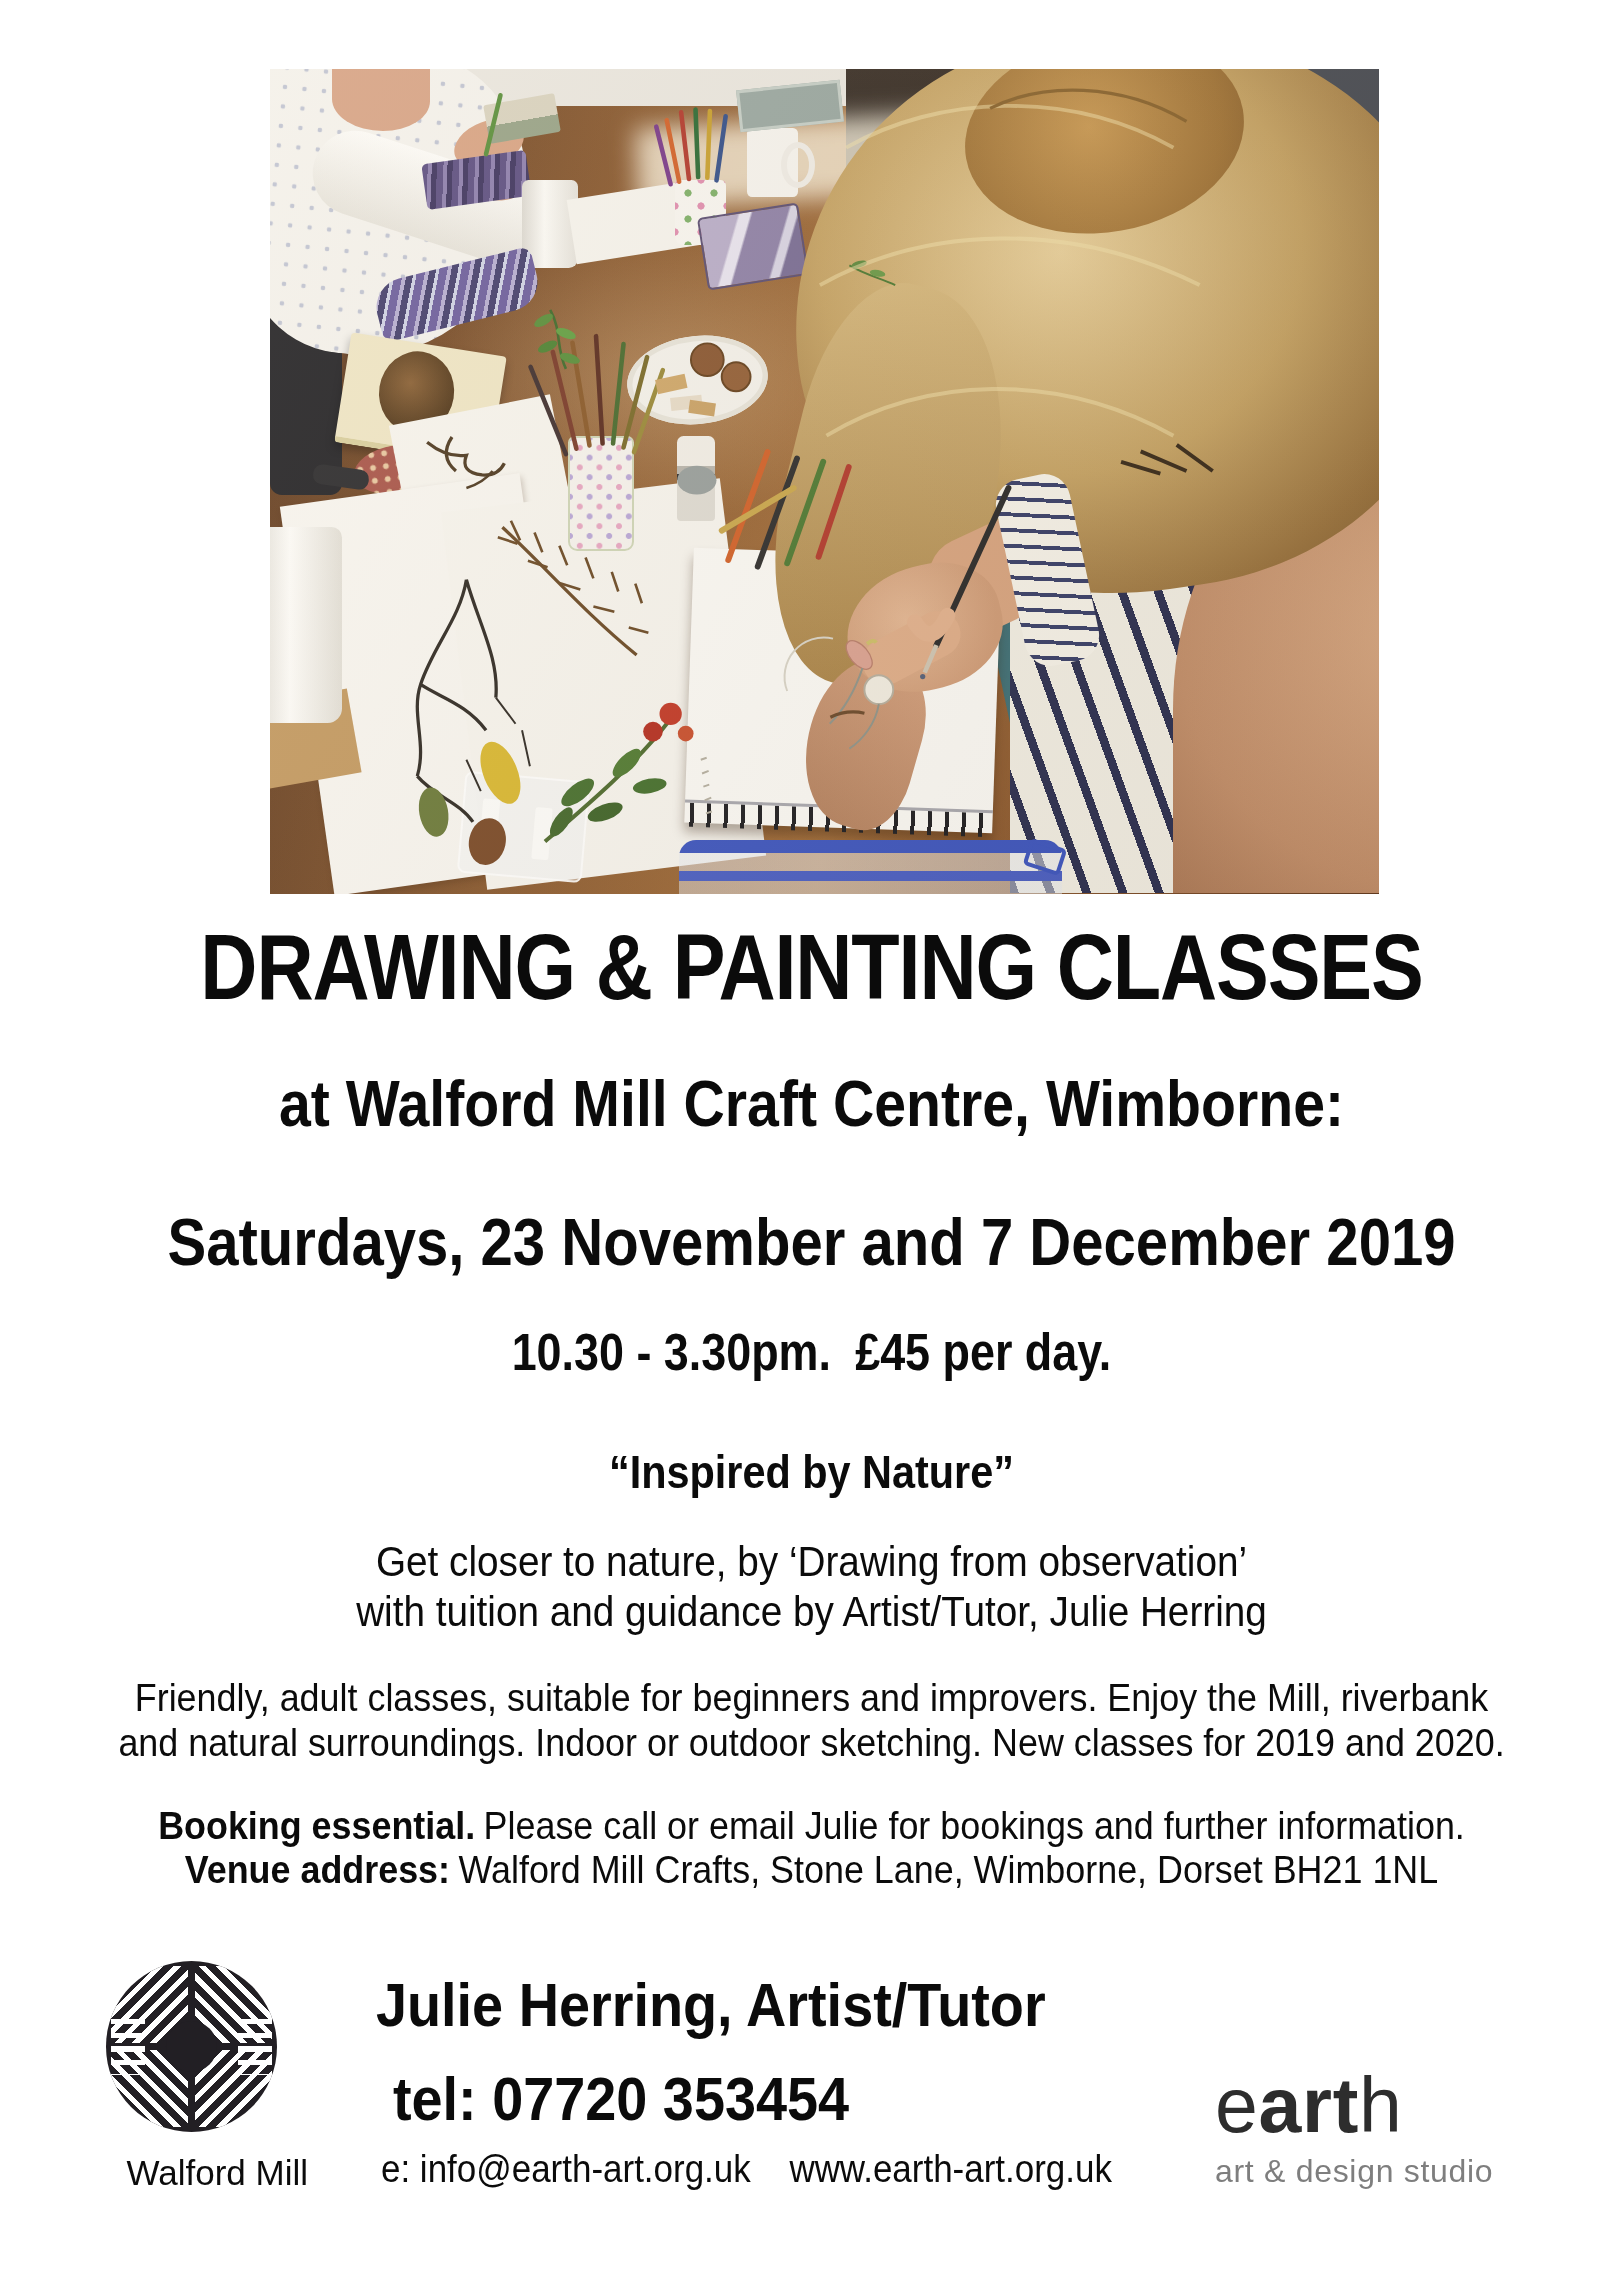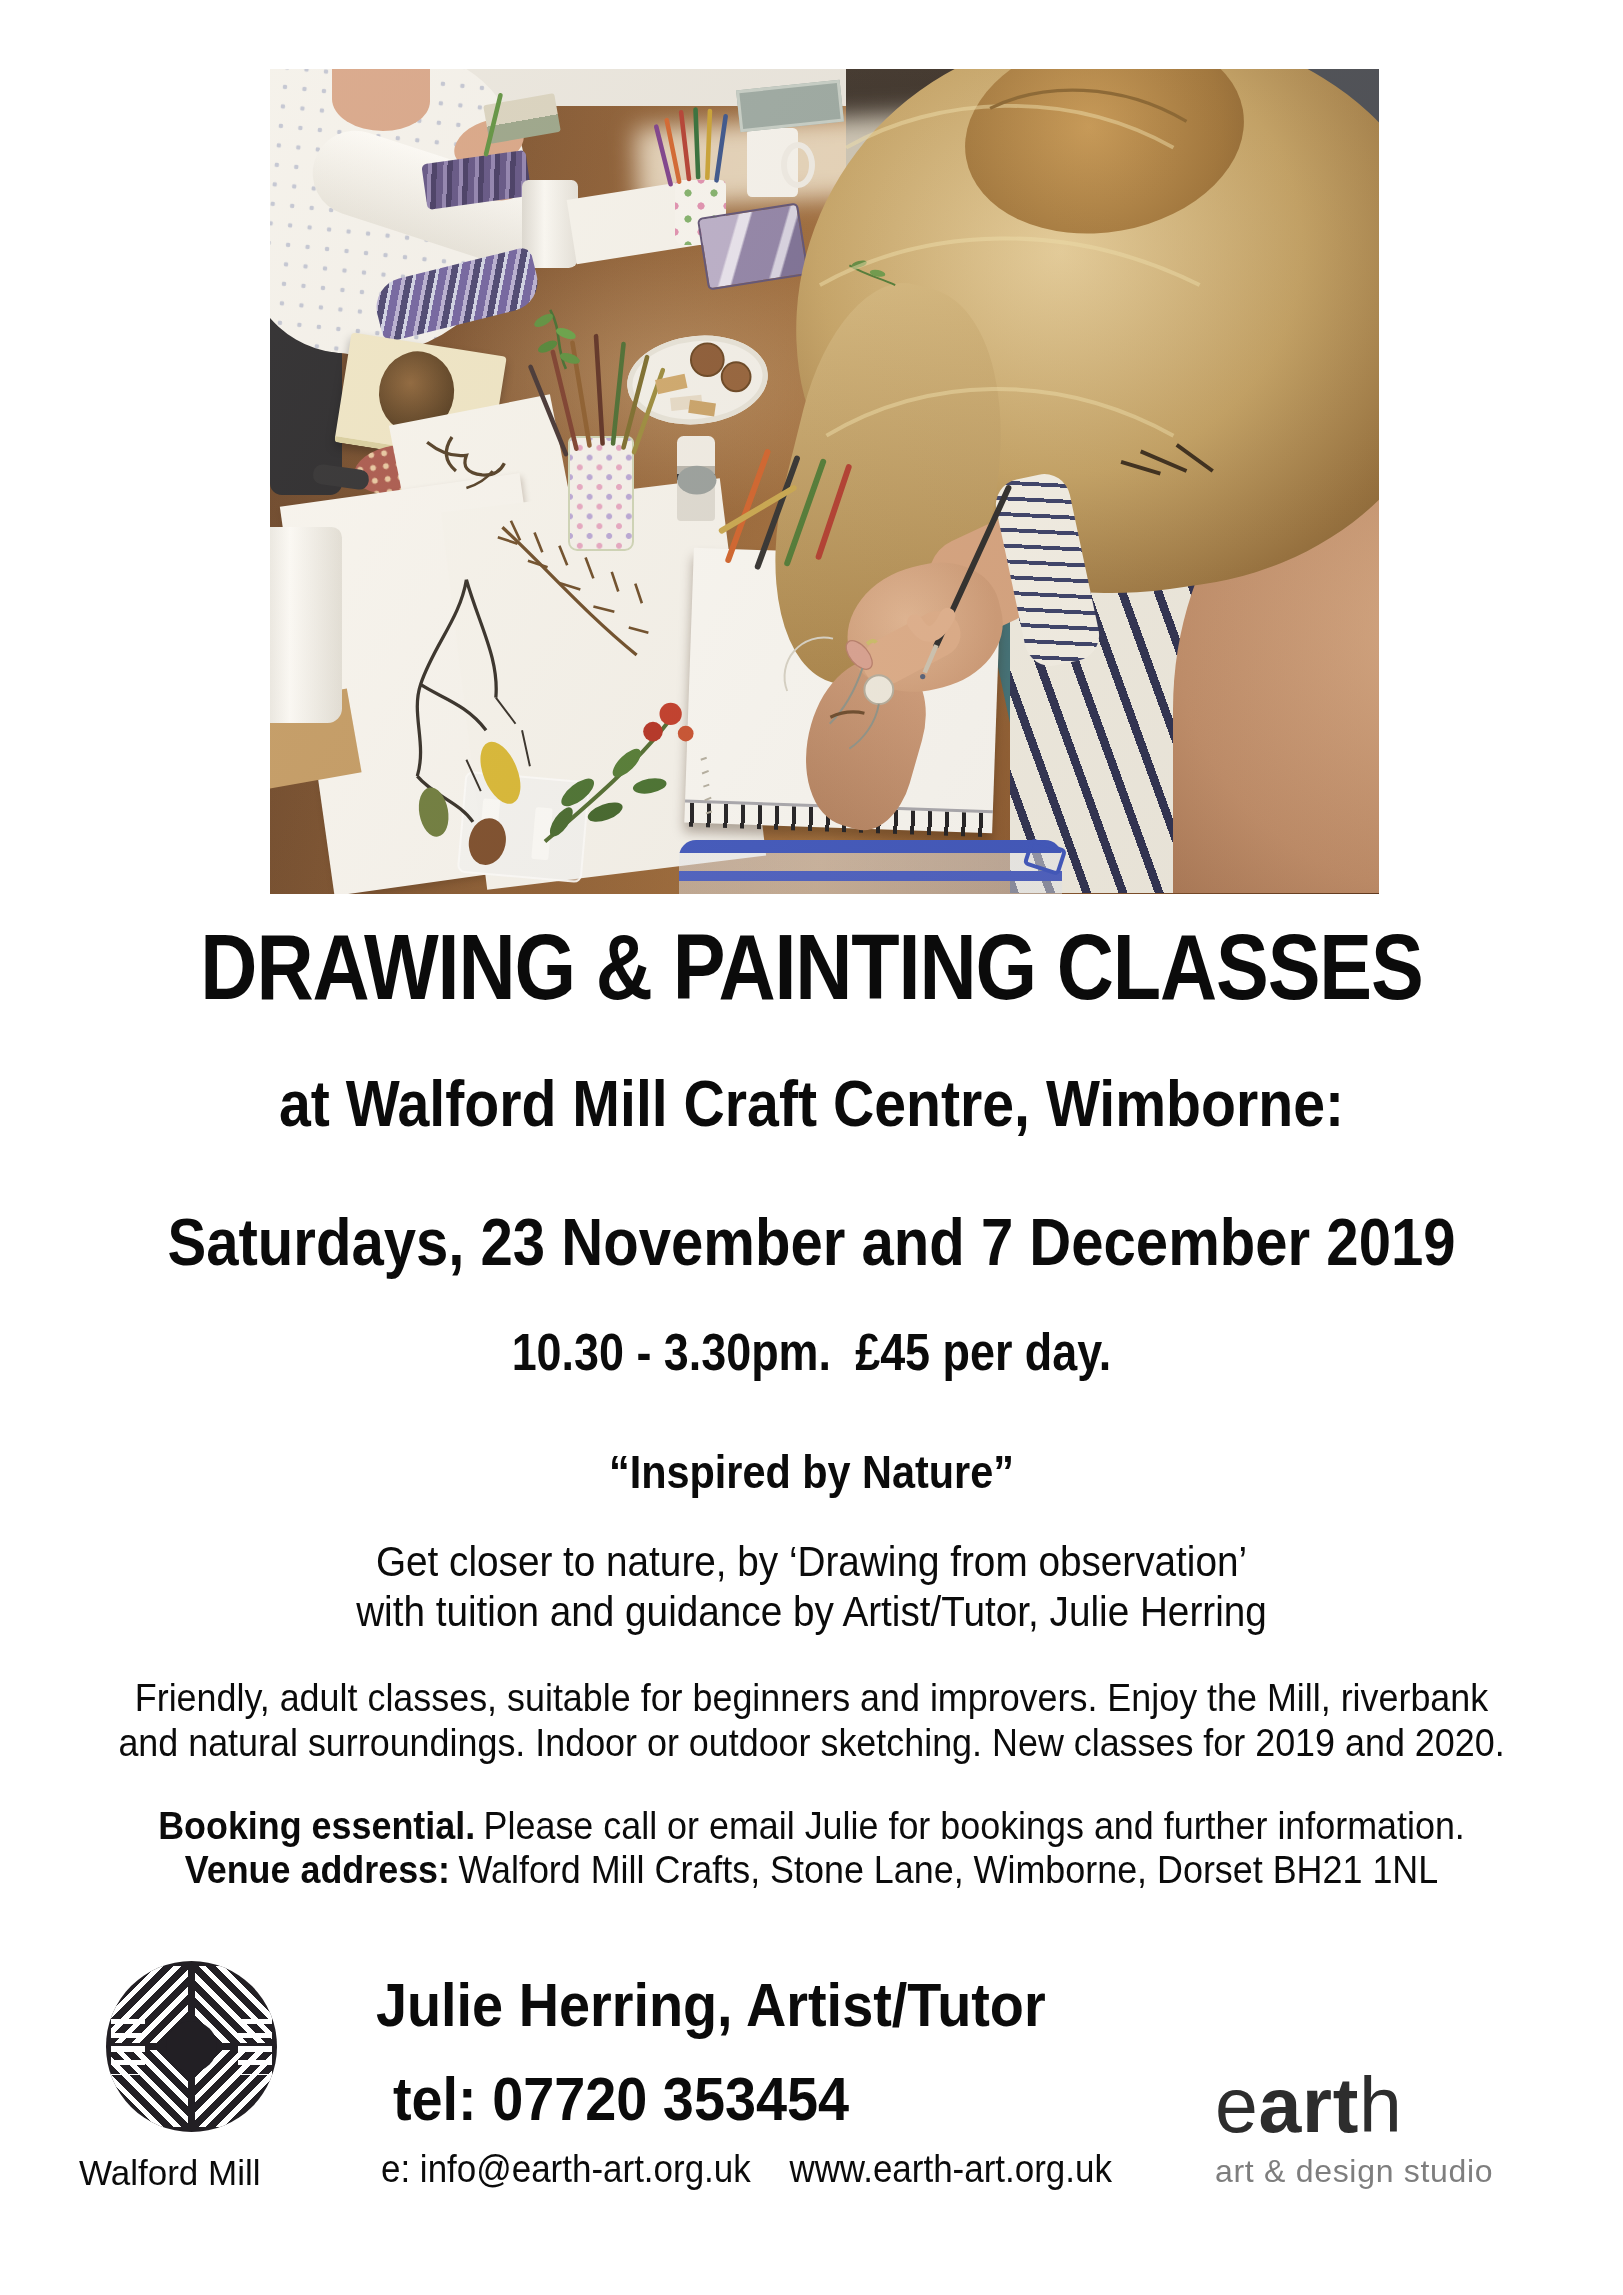--- a/index.html
+++ b/index.html
@@ -23,21 +23,21 @@
   .t-booking{top:1804px;font-size:39px;line-height:1.12;white-space:normal;}
   .bseg{font-weight:700;}
   .seg2{margin-left:9.2px;}
 
   
   .f-left{position:absolute;white-space:nowrap;transform-origin:0 50%;}
   .t-tutor{left:376px;top:1969px;font-size:62px;font-weight:700;transform:scaleX(.9);}
   .t-tel{left:393px;top:2063px;font-size:62px;font-weight:700;transform:scaleX(.9);}
   .t-contact{left:381px;top:2148px;font-size:38px;transform:scaleX(.92);}
   .t-contact .web{margin-left:42px;}
-  .t-walford{left:79px;top:2153px;width:229px;text-align:left;font-size:35px;position:absolute;}
+  .t-walford{left:79px;top:2153px;width:229px;text-align:right;font-size:35px;position:absolute;}
 
   .earth{position:absolute;left:1187px;top:2067px;margin-left:28px;}
   .earth-word{font-size:77px;color:#2d2d2d;letter-spacing:0.7px;line-height:1;}
   .earth-word .w4{font-weight:400;}
   .earth-word .w7{font-weight:700;}
   .earth-tag{font-size:32px;color:#7e7e7e;margin-top:9.2px;letter-spacing:0.7px;}
 
   
   .wm-logo{position:absolute;left:106px;top:1961px;width:171px;height:171px;}
   .wm-circle{position:absolute;inset:0;border-radius:50%;background:#221f24;overflow:hidden;}

